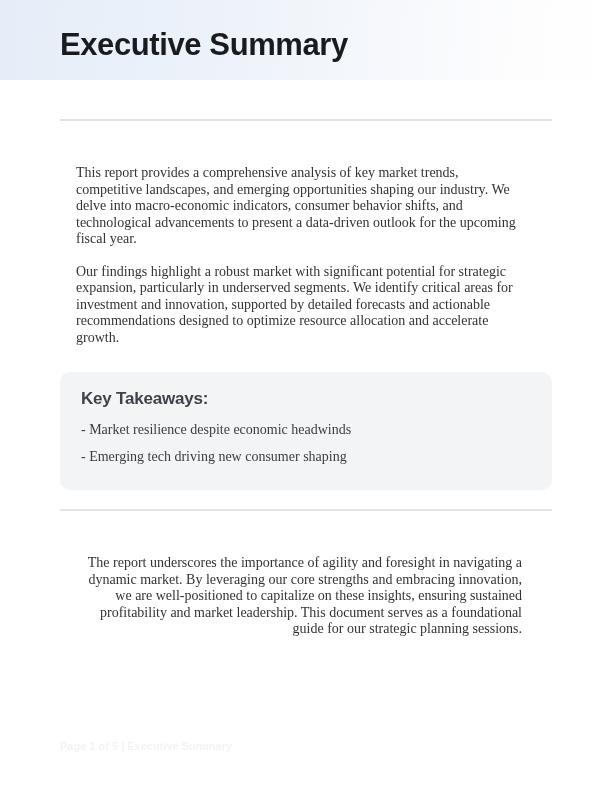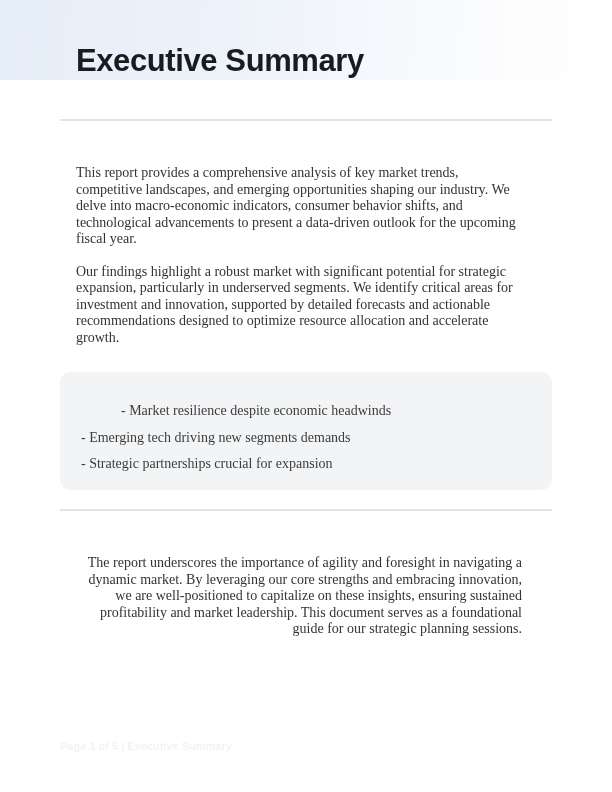--- a/index.html
+++ b/index.html
@@ -26,21 +26,21 @@
     top: 0;
     left: 0;
     width: 612px;
     height: 80px;
     background: linear-gradient(95deg, #e5edf8 0%, #eef3fa 40%, #fdfdfe 85%, #ffffff 100%);
   }
   .page-title {
     position: absolute;
     left: 60px;
     top: 26px;
-    margin: 16px;
+    margin: 0;
     font-family: "Liberation Sans", "DejaVu Sans", sans-serif;
     font-size: 31px;
     line-height: 38px;
     font-weight: 800;
     letter-spacing: -0.4px;
     color: #191b1f;
   }
   .divider {
     position: absolute;
     left: 60px;
@@ -89,21 +89,21 @@
     color: #3e434a;
   }
   .takeaway-item {
     margin-top: 11px;
     font-family: "Liberation Serif", "DejaVu Serif", serif;
     font-size: 14px;
     line-height: 15.5px;
     color: #3c3c3c;
     white-space: nowrap;
   }
-  .takeaway-item:first-of-type { margin-top: 14px; margin-left: 40px; }
+  .takeaway-item:first-of-type { margin-top: 14px; }
 
   .page-footer {
     position: absolute;
     left: 60px;
     top: 740px;
     font-family: "Liberation Sans", "DejaVu Sans", sans-serif;
     font-size: 11px;
     line-height: 13px;
     font-weight: 700;
     color: #f3f3f3;
@@ -120,23 +120,23 @@
   </header>
 
   <hr class="divider divider-top">
 
   <div class="body-text intro-block">
     <p>This report provides a comprehensive analysis of key market trends, competitive landscapes, and emerging opportunities shaping our industry. We delve into macro-economic indicators, consumer behavior shifts, and technological advancements to present a data-driven outlook for the upcoming fiscal year.</p>
     <p>Our findings highlight a robust market with significant potential for strategic expansion, particularly in underserved segments. We identify critical areas for investment and innovation, supported by detailed forecasts and actionable recommendations designed to optimize resource allocation and accelerate growth.</p>
   </div>
 
   <section class="takeaways-box">
+    <h2 class="takeaways-heading">Key Takeaways:</h2>
     <div class="takeaway-item">- Market resilience despite economic headwinds</div>
-    <div class="takeaway-item">- Emerging tech driving new segments demands</div>
-    <div class="takeaway-item">- Strategic partnerships crucial for expansion</div>
+    <div class="takeaway-item">- Emerging tech driving new consumer shaping</div>
   </section>
 
   <hr class="divider divider-bottom">
 
   <div class="body-text closing-block">
     <p>The report underscores the importance of agility and foresight in navigating a dynamic market. By leveraging our core strengths and embracing innovation, we are well-positioned to capitalize on these insights, ensuring sustained profitability and market leadership. This document serves as a foundational guide for our strategic planning sessions.</p>
   </div>
 
   <footer class="page-footer">
     <span>Page 1 of 5 | Executive Summary</span>

